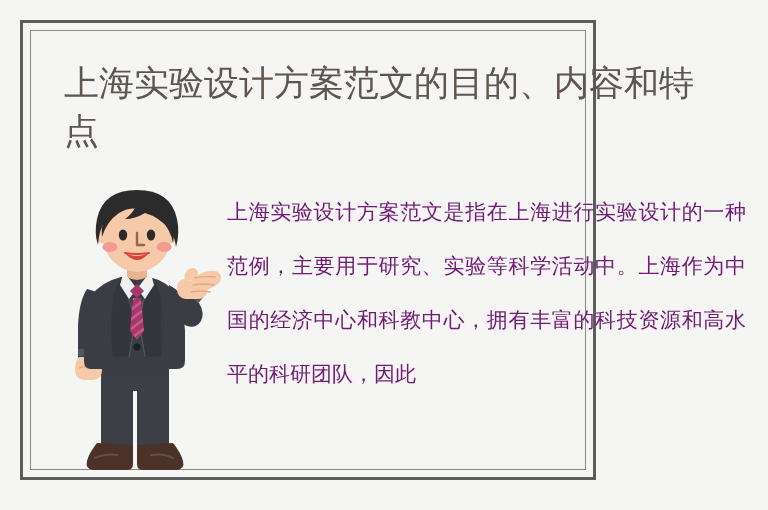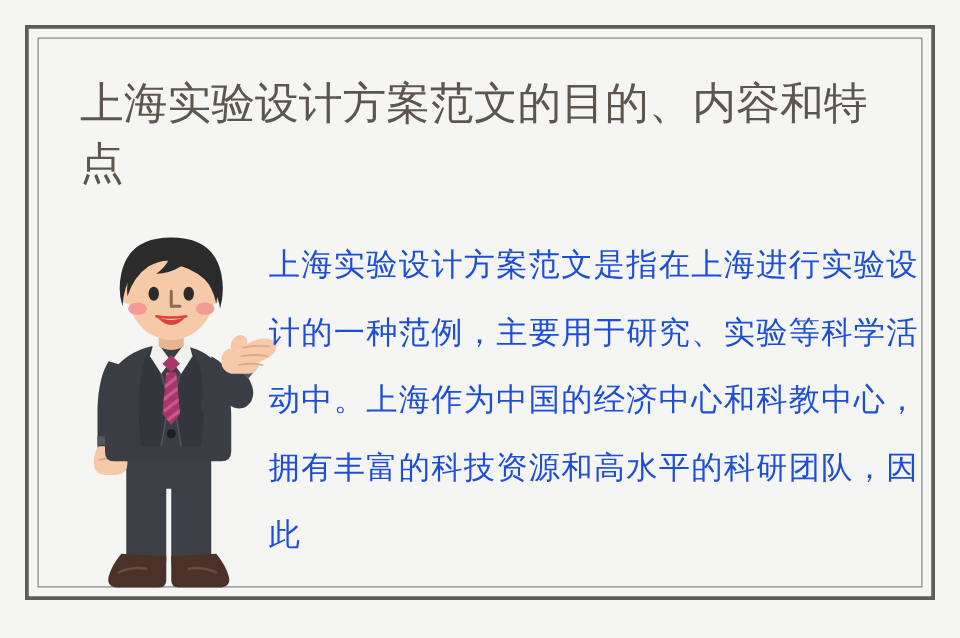--- a/index.html
+++ b/index.html
@@ -12,21 +12,21 @@
     background: #f5f5f3;
     font-family: "Liberation Sans", "DejaVu Sans", sans-serif;
     overflow: hidden;
   }
 
   
   #article-card {
     position: absolute;
     left: 20px;
     top: 20px;
-    width: 728px;
+    width: 576px;
     height: 460px;
     box-sizing: border-box;
     border: 3px solid #5c5c5c;
     background: #f5f5f3;
     padding-left: 21px;
   }
   #article-card-inner {
     position: absolute;
     left: 7px;
     top: 7px;
@@ -56,27 +56,27 @@
   #article-body {
     position: absolute;
     left: 0;
     top: 140px;
     right: 0;
     bottom: 0;
   }
 
   #article-text {
     position: absolute;
-    left: 184px;
+    left: 196px;
     top: 14px;
     width: 519px;
     margin: 0;
-    font-size: 25px;
+    font-size: 21px;
     line-height: 54px;
-    color: #1d4ed8;
+    color: #701a75;
     text-align: justify;
     text-justify: inter-character;
     font-family: "Liberation Sans", "DejaVu Sans", sans-serif;
   }
 
   
   #illustration-figure {
     position: absolute;
     left: 42px;
     top: 10px;

